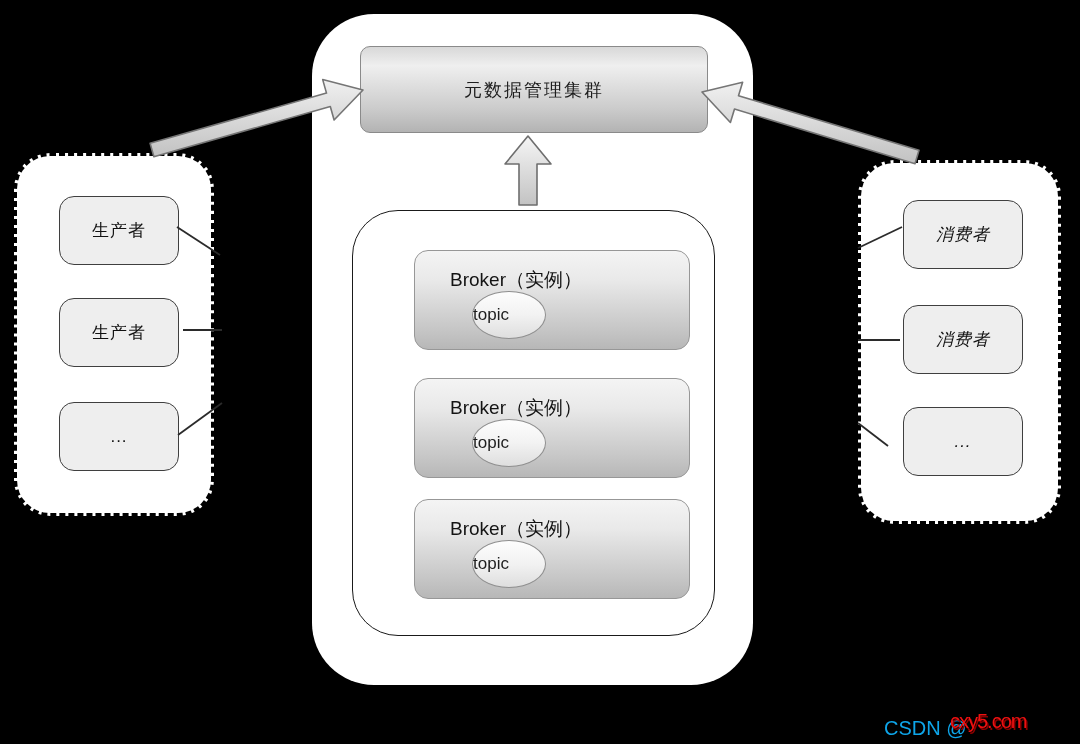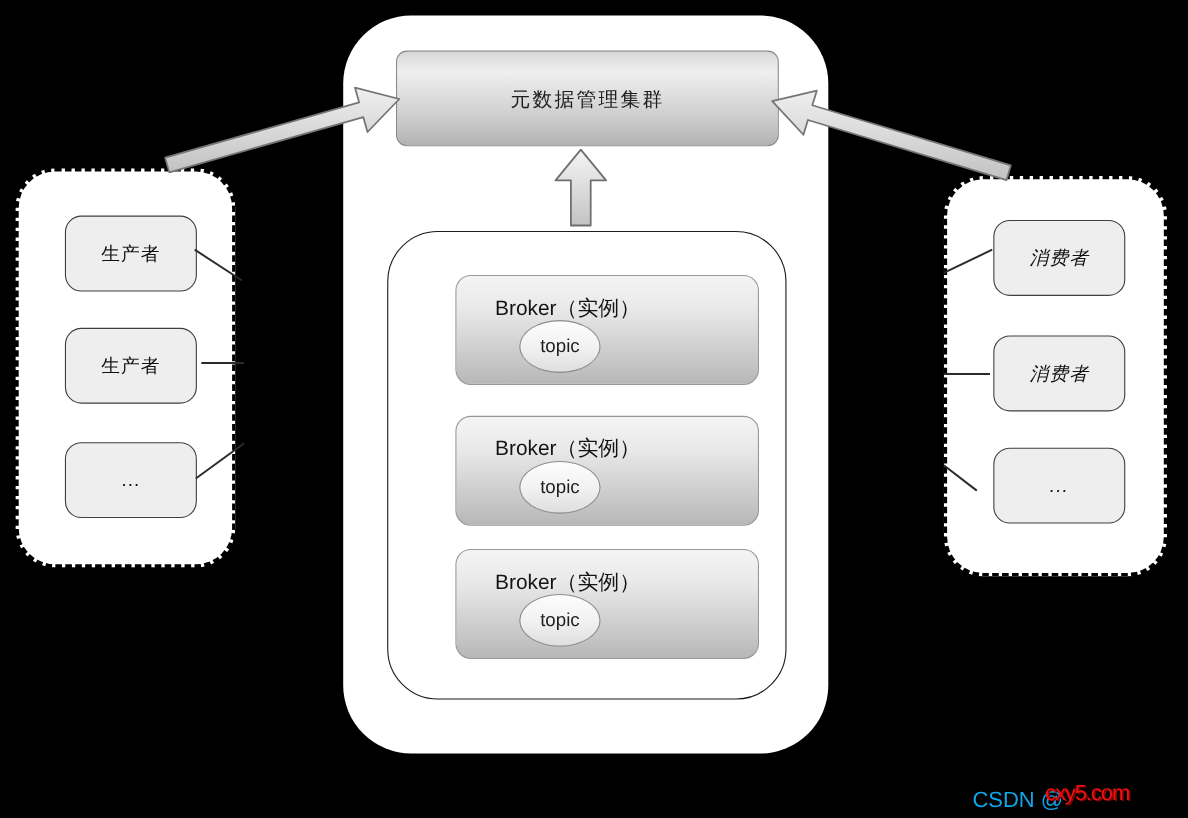--- a/index.html
+++ b/index.html
@@ -60,21 +60,21 @@
     text-align: center;
     font-size: 19px; color: #141414;
   }
   .topic-oval {
     position: absolute;
     left: 57px; top: 40px;
     width: 72px; height: 46px;
     border: 1.5px solid #8f8f8f;
     border-radius: 50%;
     background: linear-gradient(to bottom, #fdfdfd 0%, #f2f2f2 50%, #dedede 100%);
-    display: flex; align-items: center; justify-content: center;
+    display: flex; align-items: center; justify-content: flex-start;
     font-size: 17px; color: #1d1d1d;
   }
   
   .dashed-group {
     position: absolute;
     background: #fff;
     border: 3px dashed #000;
     border-radius: 36px;
     box-sizing: border-box;
   }

